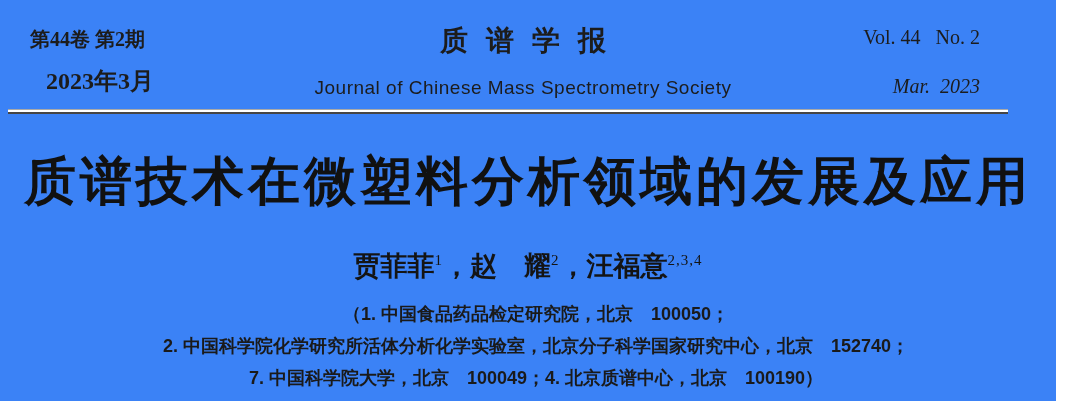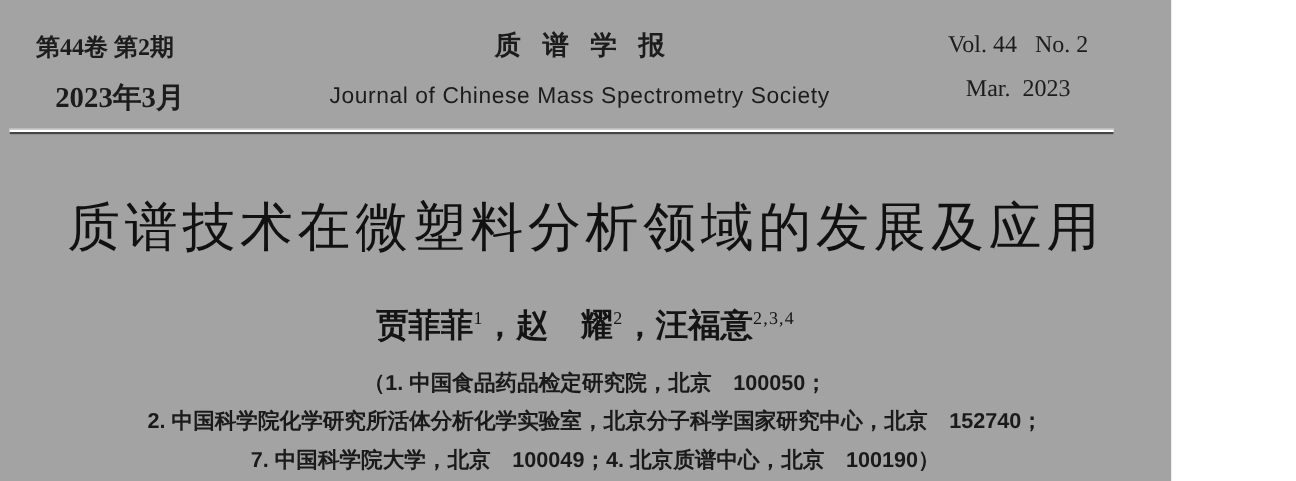--- a/index.html
+++ b/index.html
@@ -5,23 +5,23 @@
   html, body {
     margin: 0;
     padding: 0;
     background: #ffffff;
     width: 1080px;
     height: 401px;
     overflow: hidden;
   }
   .page {
     position: relative;
-    width: 976px;
+    width: 1056px;
     height: 401px;
-    background: #a3a3a3;
+    background: #3b82f6;
     color: #1c1c1c;
     font-family: "Liberation Serif", "DejaVu Serif", serif;
   }
   
   .masthead {
     display: flex;
     align-items: flex-start;
     padding-top: 26px;
   }
   .mh-left {
@@ -44,61 +44,62 @@
     margin-left: 16px;
     white-space: pre;
   }
   .mh-center {
     flex: 1;
     text-align: center;
   }
   .journal-cn {
     font-family: "Liberation Sans", "DejaVu Sans", sans-serif;
     font-weight: bold;
-    font-size: 22px;
+    font-size: 28px;
     letter-spacing: 18px;
     text-indent: 18px; 
     line-height: 1.1;
   }
   .journal-en {
     font-family: Liberation Sans, sans-serif;
     font-size: 19px;
     margin-top: 20px;
     letter-spacing: 0.5px;
   }
   .mh-right {
     width: 235px;
-    padding-right: 20px;
+    padding-right: 76px;
     box-sizing: border-box;
     flex-shrink: 0;
-    text-align: center;
+    text-align: right;
   }
   .mh-right div {
     font-family: "Liberation Serif", "DejaVu Serif", serif;
     font-size: 20px;
     white-space: pre;
   }
   .mh-right .line2 {
-    margin-top: 14px;
+    margin-top: 26px;
+    font-style: italic;
   }
   
   .rule {
     height: 2px;
     margin: 10px 48px 0 8px;
     border-top: 1.5px solid #a9a9a9;
     border-bottom: 2px solid #454545;
     background: #ffffff;
   }
   
   .article-title {
-    margin: 55px 0 0 0;
+    margin: 40px 0 0 0;
     text-align: center;
     font-family: "Liberation Sans", "DejaVu Sans", sans-serif;
-    font-weight: normal;
-    font-size: 44px;
+    font-weight: bold;
+    font-size: 52px;
     letter-spacing: 4px;
     color: #111111;
     line-height: 1.05;
   }
   
   .authors {
     margin-top: 40px;
     text-align: center;
     font-family: "Liberation Sans", "DejaVu Sans", sans-serif;
     font-weight: bold;

